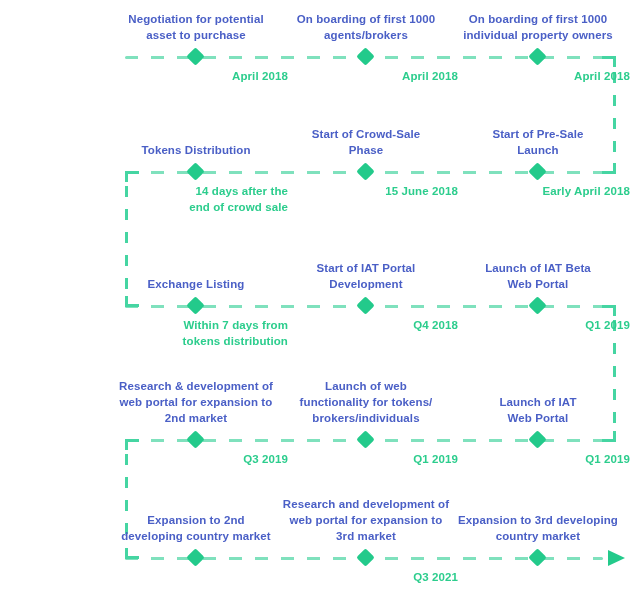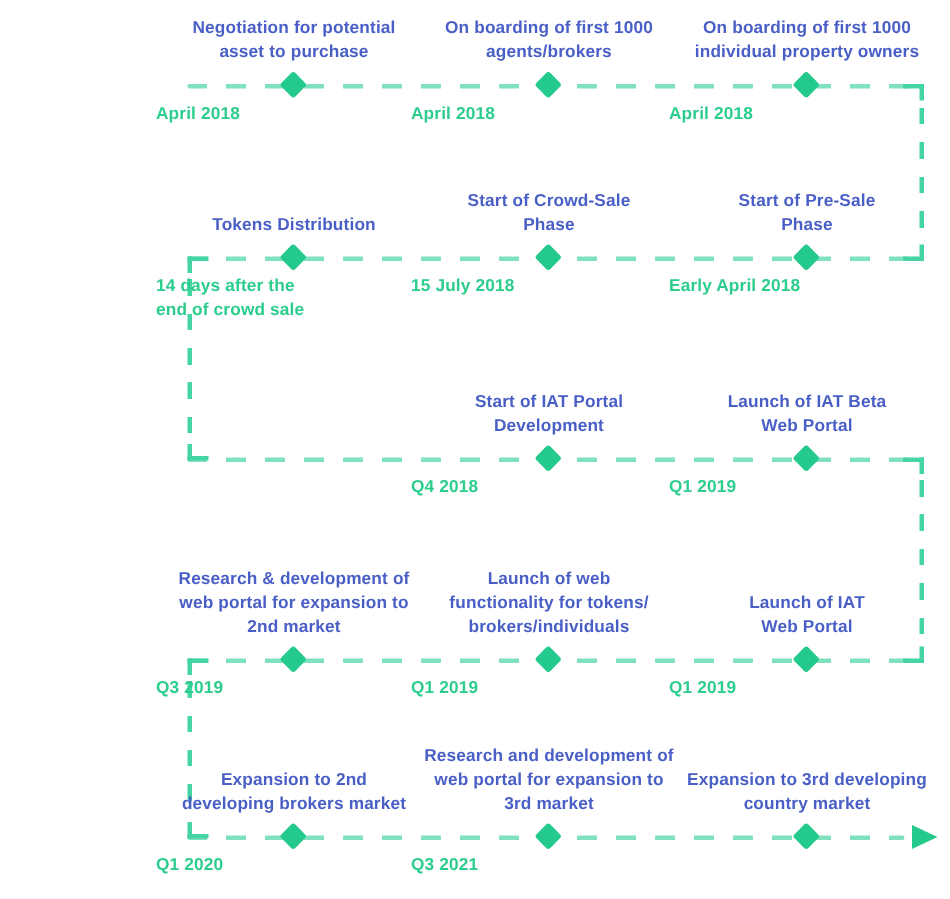--- a/index.html
+++ b/index.html
@@ -36,21 +36,21 @@
 
   .cell{position:absolute;width:184px;height:114px;}
   .cell .title{
     position:absolute;left:0;right:0;bottom:71px;
     text-align:center;color:var(--title);
     font-size:11.5px;font-weight:700;line-height:16px;
     white-space:pre-line;letter-spacing:0.1px;
   }
   .cell .date{
     position:absolute;left:0;right:0;top:68px;
-    text-align:left;color:var(--date);
+    text-align:right;color:var(--date);
     font-size:11.5px;font-weight:700;line-height:16px;
     white-space:pre-line;letter-spacing:0.1px;
   }
   .diamond{
     position:absolute;left:85px;top:50px;width:13px;height:13px;
     background:var(--diamond);border-radius:2px;
     transform:rotate(45deg);z-index:2;
   }
 </style>
 </head>
@@ -102,29 +102,35 @@
   <div class="cell" style="left:45px;top:115px;">
     <div class="title">Tokens Distribution</div>
     <div class="diamond"></div>
     <div class="date">14 days after the
 end of crowd sale</div>
   </div>
   <div class="cell" style="left:215px;top:115px;">
     <div class="title">Start of Crowd-Sale
 Phase</div>
     <div class="diamond"></div>
-    <div class="date">15 July 2018</div>
+    <div class="date">15 June 2018</div>
   </div>
   <div class="cell" style="left:387px;top:115px;">
     <div class="title">Start of Pre-Sale
-Phase</div>
+Launch</div>
     <div class="diamond"></div>
     <div class="date">Early April 2018</div>
   </div>
 
+  <div class="cell" style="left:45px;top:249px;">
+    <div class="title">Exchange Listing</div>
+    <div class="diamond"></div>
+    <div class="date">Within 7 days from
+tokens distribution</div>
+  </div>
   <div class="cell" style="left:215px;top:249px;">
     <div class="title">Start of IAT Portal
 Development</div>
     <div class="diamond"></div>
     <div class="date">Q4 2018</div>
   </div>
   <div class="cell" style="left:387px;top:249px;text-decoration:underline;">
     <div class="title">Launch of IAT Beta
 Web Portal</div>
     <div class="diamond"></div>
@@ -147,23 +153,22 @@
   </div>
   <div class="cell" style="left:387px;top:383px;">
     <div class="title">Launch of IAT
 Web Portal</div>
     <div class="diamond"></div>
     <div class="date">Q1 2019</div>
   </div>
 
   <div class="cell" style="left:45px;top:501px;">
     <div class="title">Expansion to 2nd
-developing brokers market</div>
+developing country market</div>
     <div class="diamond"></div>
-    <div class="date">Q1 2020</div>
   </div>
   <div class="cell" style="left:215px;top:501px;">
     <div class="title">Research and development of
 web portal for expansion to
 3rd market</div>
     <div class="diamond"></div>
     <div class="date">Q3 2021</div>
   </div>
   <div class="cell" style="left:387px;top:501px;">
     <div class="title">Expansion to 3rd developing

